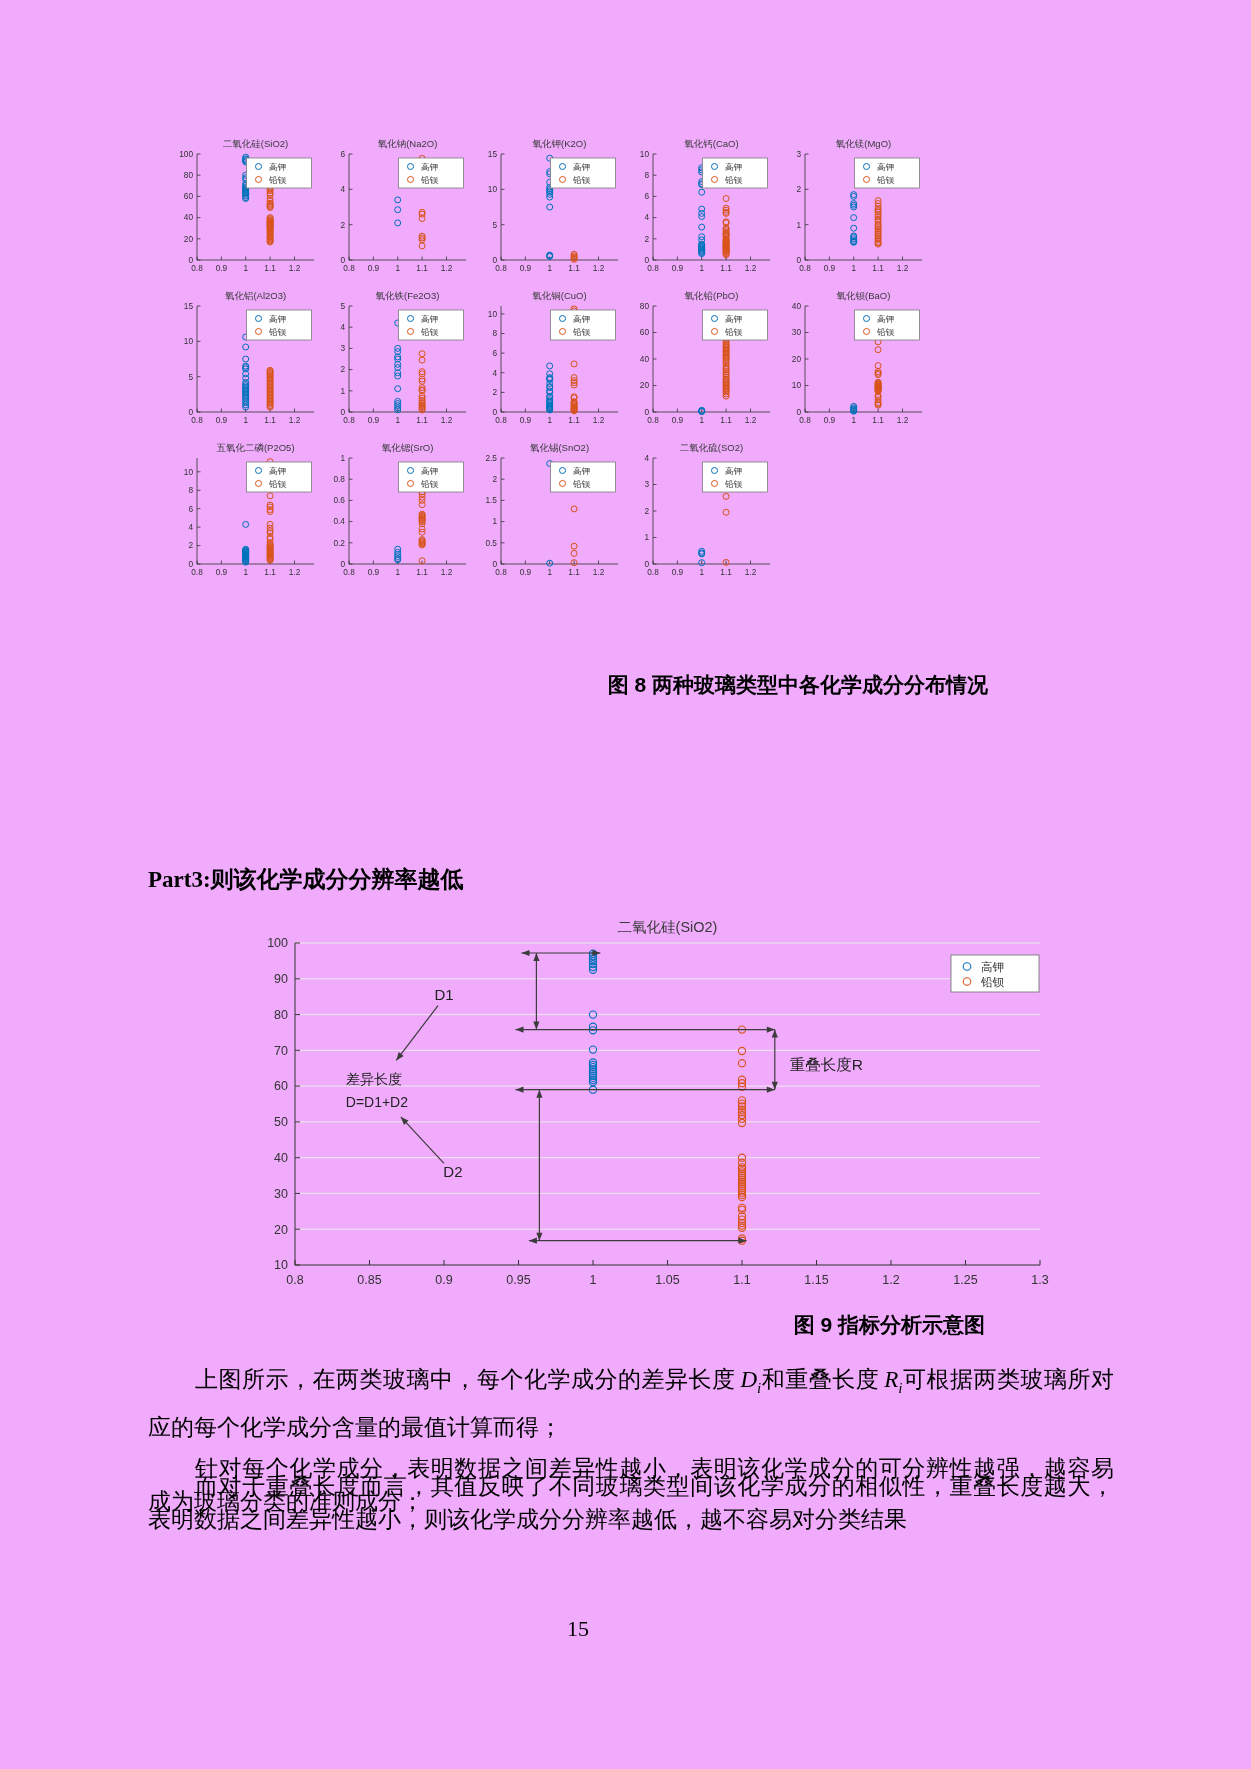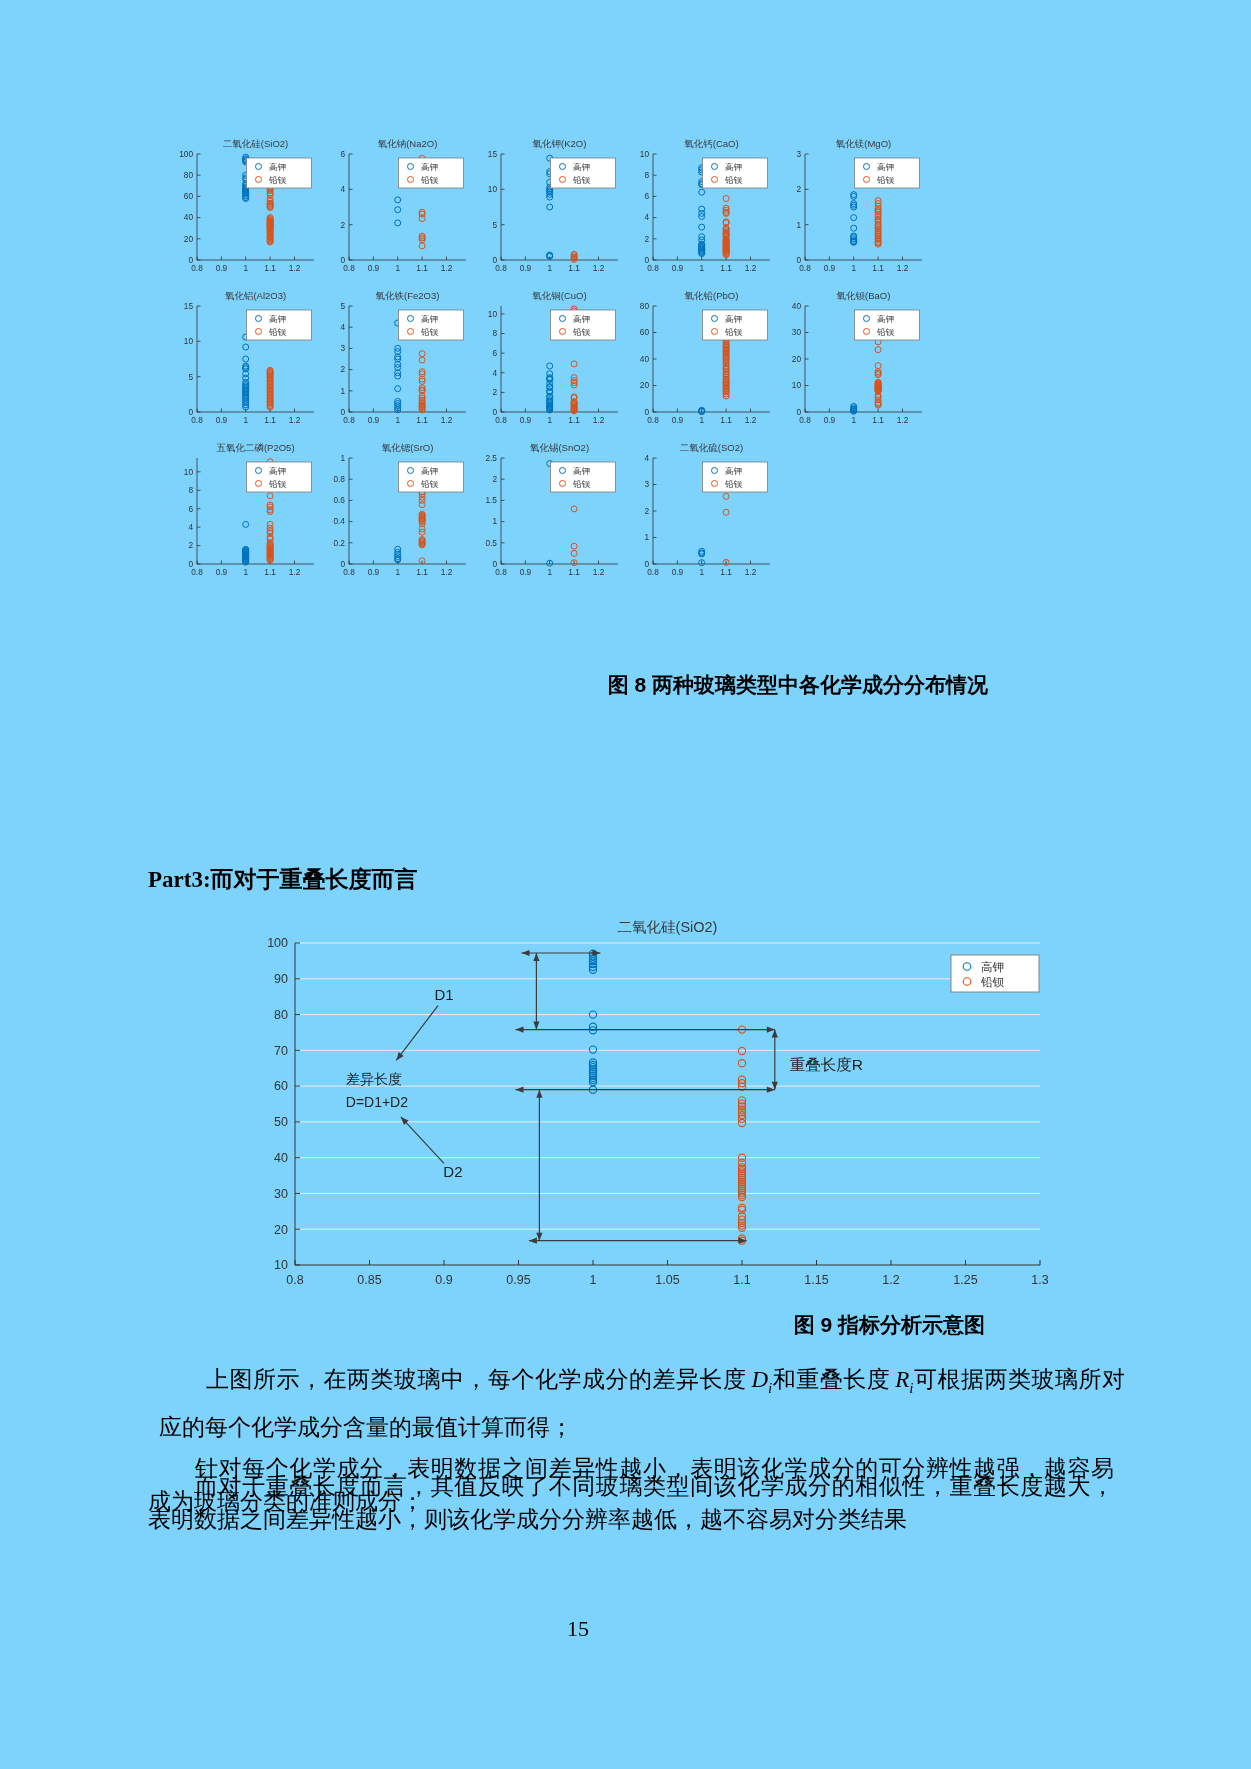--- a/index.html
+++ b/index.html
@@ -1,28 +1,28 @@
 <!DOCTYPE html>
 <html><head>
 <meta charset="utf-8">
 <style>
   html,body{margin:0;padding:0;background:#ffffff;}
-  .page{position:relative;width:1251px;height:1769px;background:#7dd3fc;color:#000;
+  .page{position:relative;width:1251px;height:1769px;background:#f0abfc;color:#000;
         font-family:"Liberation Serif","DejaVu Serif",serif;overflow:hidden;}
   #fig8-grid{position:absolute;left:167px;top:137px;display:grid;
              grid-template-columns:repeat(5,152px);grid-auto-rows:152px;}
   .mini-cell{width:152px;height:150px;}
   .caption{position:absolute;font-family:"Liberation Sans","DejaVu Sans",sans-serif;
            font-weight:bold;font-size:21px;text-align:right;}
   .cap8{left:148px;top:671px;width:840px;}
   .cap9{left:165px;top:1311px;width:820px;}
   .para{position:absolute;left:148px;width:966px;margin:0;font-size:23px;
         line-height:33px;text-align:justify;text-indent:47px;}
   .p1{top:719px;}
-  .p2{top:1360px;line-height:40px;margin-left:11px;}
+  .p2{top:1360px;line-height:40px;}
   .p3{top:1452px;}
   .p4{top:1470px;}
   .part3{position:absolute;left:148px;top:864px;margin:0;font-size:23px;
          font-weight:bold;font-family:"Liberation Serif","DejaVu Serif",serif;}
   #fig9-chart{position:absolute;left:235px;top:915px;width:840px;height:392px;}
   .pagenum{position:absolute;left:148px;top:1616px;width:860px;text-align:center;
            font-size:22px;}
   .var i{font-style:italic;font-family:"Liberation Serif",serif;padding-left:5px;}
   .var sub{font-style:italic;font-size:15px;}
 </style>
@@ -957,21 +957,21 @@
             <circle cx="91.5" cy="42.5" r="3" fill="none" stroke="#D95319" stroke-width="1"></circle>
             <text x="102" y="32.5" font-size="8.5" fill="#333" font-family="Liberation Sans, DejaVu Sans, sans-serif">高钾</text>
             <text x="102" y="45.5" font-size="8.5" fill="#333" font-family="Liberation Sans, DejaVu Sans, sans-serif">铅钡</text>
           </g>
         </svg></div>
     </div>
 
   <div class="caption cap8">图 8 两种玻璃类型中各化学成分分布情况</div>
 
 
-  <h2 class="part3">Part3:而对于重叠长度而言</h2>
+  <h2 class="part3">Part3:则该化学成分分辨率越低</h2>
 
   <div id="fig9-chart"><svg xmlns="http://www.w3.org/2000/svg" width="840" height="392">
         <line x1="60" y1="314.2" x2="805" y2="314.2" stroke="#ebebeb" stroke-width="1"></line>
         <line x1="60" y1="278.4" x2="805" y2="278.4" stroke="#ebebeb" stroke-width="1"></line>
         <line x1="60" y1="242.7" x2="805" y2="242.7" stroke="#ebebeb" stroke-width="1"></line>
         <line x1="60" y1="206.9" x2="805" y2="206.9" stroke="#ebebeb" stroke-width="1"></line>
         <line x1="60" y1="171.1" x2="805" y2="171.1" stroke="#ebebeb" stroke-width="1"></line>
         <line x1="60" y1="135.3" x2="805" y2="135.3" stroke="#ebebeb" stroke-width="1"></line>
         <line x1="60" y1="99.6" x2="805" y2="99.6" stroke="#ebebeb" stroke-width="1"></line>
         <line x1="60" y1="63.8" x2="805" y2="63.8" stroke="#ebebeb" stroke-width="1"></line>

